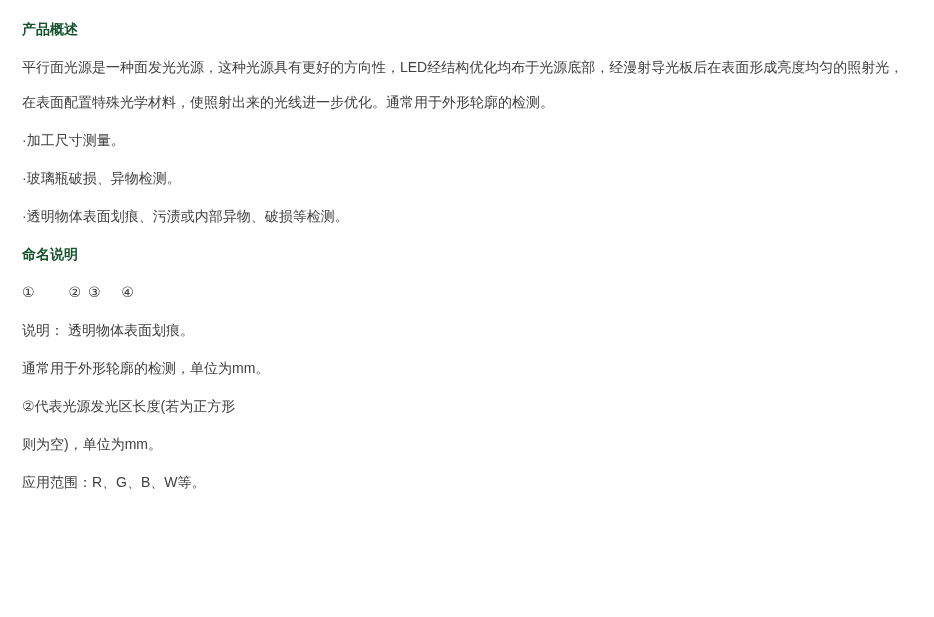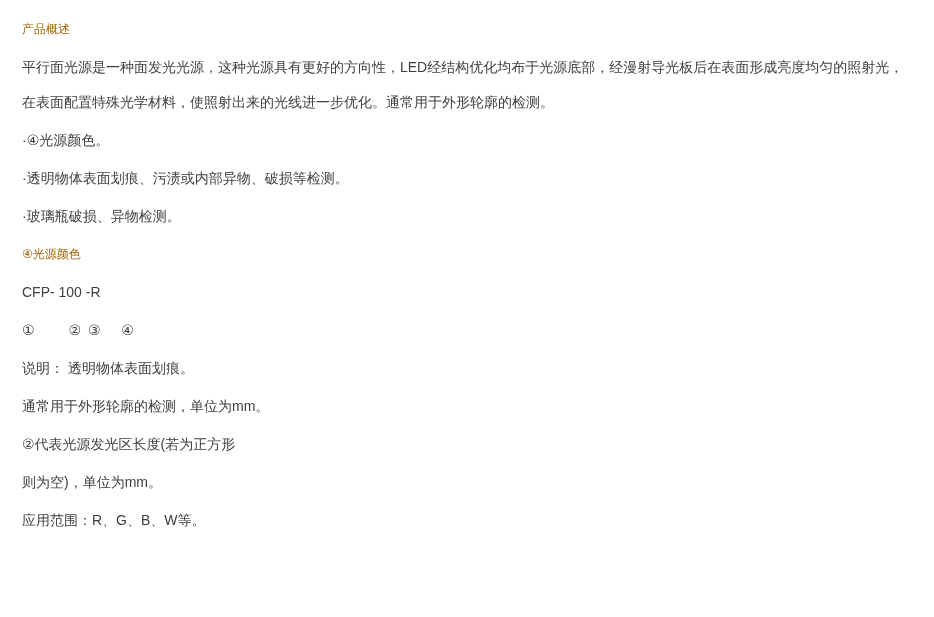--- a/index.html
+++ b/index.html
@@ -14,23 +14,23 @@
     font-family: "Liberation Sans", "DejaVu Sans", sans-serif;
     color: #404040;
   }
   article {
     box-sizing: border-box;
     width: 934px;
     padding: 12px 26px 0 22px;
     font-size: 14px;
   }
   h2 {
-    font-size: 12px;
-    font-weight: normal;
-    color: #a16207;
+    font-size: 14px;
+    font-weight: bold;
+    color: #14532d;
     margin: 0 0 3px 0;
     line-height: 35px;
   }
   p {
     margin: 0 0 3px 0;
     line-height: 35px;
   }
   .marker-row span {
     display: inline-block;
   }
@@ -41,27 +41,26 @@
 </head>
 <body>
 
 <article>
 
   <h2>产品概述</h2>
 
   <p>平行面光源是一种面发光光源，这种光源具有更好的方向性，LED经结构优化均布于光源底部，经漫射导光板后在表面形成亮度均匀的照射光，在表面配置特殊光学材料，使照射出来的光线进一步优化。通常用于外形轮廓的检测。</p>
 
 
-  <p>·④光源颜色。</p>
+  <p>·加工尺寸测量。</p>
+  <p>·玻璃瓶破损、异物检测。</p>
   <p>·透明物体表面划痕、污渍或内部异物、破损等检测。</p>
-  <p>·玻璃瓶破损、异物检测。</p>
 
-  <h2>④光源颜色</h2>
+  <h2>命名说明</h2>
 
-  <p>CFP- 100 -R</p>
 
   <p class="marker-row">
     <span>①</span>
     <span>②</span>
     <span>③</span>
     <span>④</span>
   </p>
 
   <p>说明： 透明物体表面划痕。</p>
   <p>通常用于外形轮廓的检测，单位为mm。</p>

